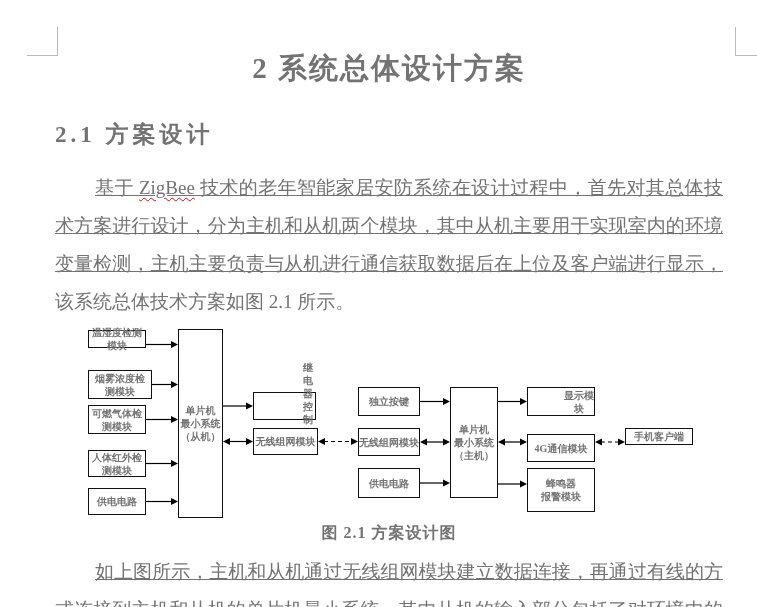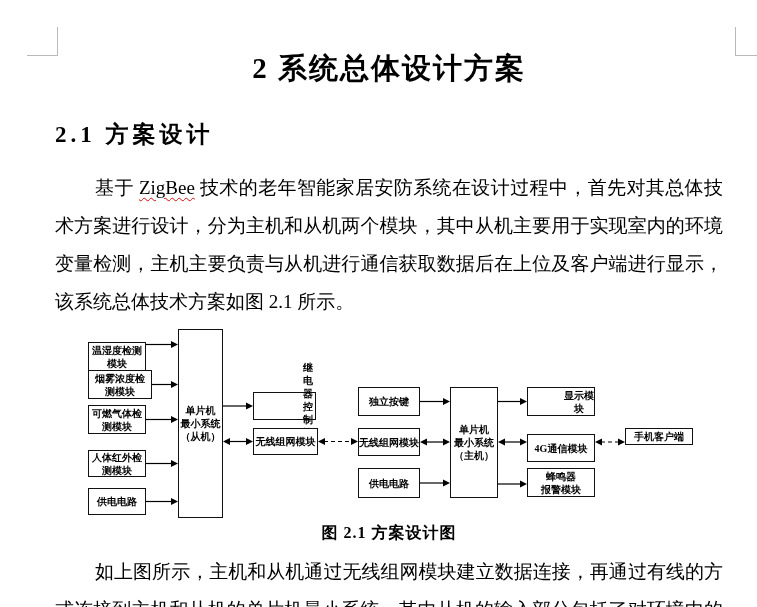--- a/index.html
+++ b/index.html
@@ -1,32 +1,32 @@
 <!DOCTYPE html>
 <html><head>
 <meta charset="utf-8">
 <style>
   html,body{margin:0;padding:0;background:#ffffff;}
   .page{position:relative;width:757px;height:607px;background:#fff;overflow:hidden;
-        font-family:"Liberation Serif","DejaVu Serif",serif;color:#000000;}
+        font-family:"Liberation Serif","DejaVu Serif",serif;color:#737373;}
   
   .mark{position:absolute;top:27px;height:28px;}
   .mark.tl{left:27px;width:30px;border-right:1px solid #b9b9b9;border-bottom:1px solid #b9b9b9;}
   .mark.tr{left:735px;width:22px;border-left:1px solid #b9b9b9;border-bottom:1px solid #b9b9b9;}
   
   .title{position:absolute;top:48px;left:55px;width:668px;margin:0;text-align:center;
          font-size:29px;font-weight:bold;letter-spacing:2px;line-height:40px;}
   .h2{position:absolute;top:118px;left:55px;margin:0;font-size:23px;font-weight:bold;
       letter-spacing:4px;line-height:34px;}
   
   .para{position:absolute;left:55px;width:668px;}
   .p1{top:169px;}
   .p2{top:553px;}
   .bline{font-size:19px;line-height:38px;height:38px;white-space:nowrap;}
-  .bline.fill{text-align:justify;text-align-last:justify;white-space:normal;overflow:hidden;}
+  .bline.fill{text-align:justify;text-align-last:justify;white-space:normal;overflow:hidden;text-decoration:underline;}
   .bline.indent{text-indent:40px;}
   .spellcheck{text-decoration:underline;text-decoration-style:wavy;text-decoration-color:#d01010;
               text-decoration-thickness:1px;text-underline-offset:3px;}
   
   .figure{position:absolute;left:60px;top:328px;width:645px;height:192px;}
   .connectors{position:absolute;left:0;top:0;}
   .fbox{position:absolute;box-sizing:border-box;border:1px solid #111;background:#fff;
         display:flex;align-items:center;justify-content:center;text-align:center;
         font-weight:bold;font-size:10px;line-height:13px;}
   .fbox span{white-space:pre-line;display:block;}
@@ -87,21 +87,21 @@
         <polygon points="390,155 383,151.5 383,158.5"></polygon>
         <polygon points="467,73.5 460,70 460,77"></polygon>
         <polygon points="438,114 445,110.5 445,117.5"></polygon>
         <polygon points="467,114 460,110.5 460,117.5"></polygon>
         <polygon points="467,156 460,152.5 460,159.5"></polygon>
         <polygon points="535,114 542,110.5 542,117.5"></polygon>
         <polygon points="565,114 558,110.5 558,117.5"></polygon>
       </g>
     </svg>
 
-    <div class="fbox" style="left:28px;top:2px;width:58px;height:29px;margin-top:12px;">
+    <div class="fbox" style="left:28px;top:2px;width:58px;height:18px;">
         <span>温湿度检测
 模块</span>
       </div>
     <div class="fbox" style="left:28px;top:42px;width:64px;height:29px;">
         <span>烟雾浓度检
 测模块</span>
       </div>
     <div class="fbox" style="left:28px;top:77px;width:58px;height:29px;">
         <span>可燃气体检
 测模块</span>
@@ -143,21 +143,21 @@
 最小系统
 （主机）</span>
       </div>
 
     <div class="fbox" style="left:467px;top:59px;width:68px;height:29px;padding-left:36px;">
         <span>显示模块</span>
       </div>
     <div class="fbox" style="left:467px;top:100px;width:68px;height:28px;margin-top:6px;">
         <span>4G通信模块</span>
       </div>
-    <div class="fbox" style="left:467px;top:140px;width:68px;height:29px;">
+    <div class="fbox" style="left:467px;top:140px;width:68px;height:44px;">
         <span>蜂鸣器
 报警模块</span>
       </div>
 
     <div class="fbox" style="left:565px;top:100px;width:68px;height:17px;">
         <span>手机客户端</span>
       </div>
   </div>
 
   <div class="caption">图 2.1  方案设计图</div>

